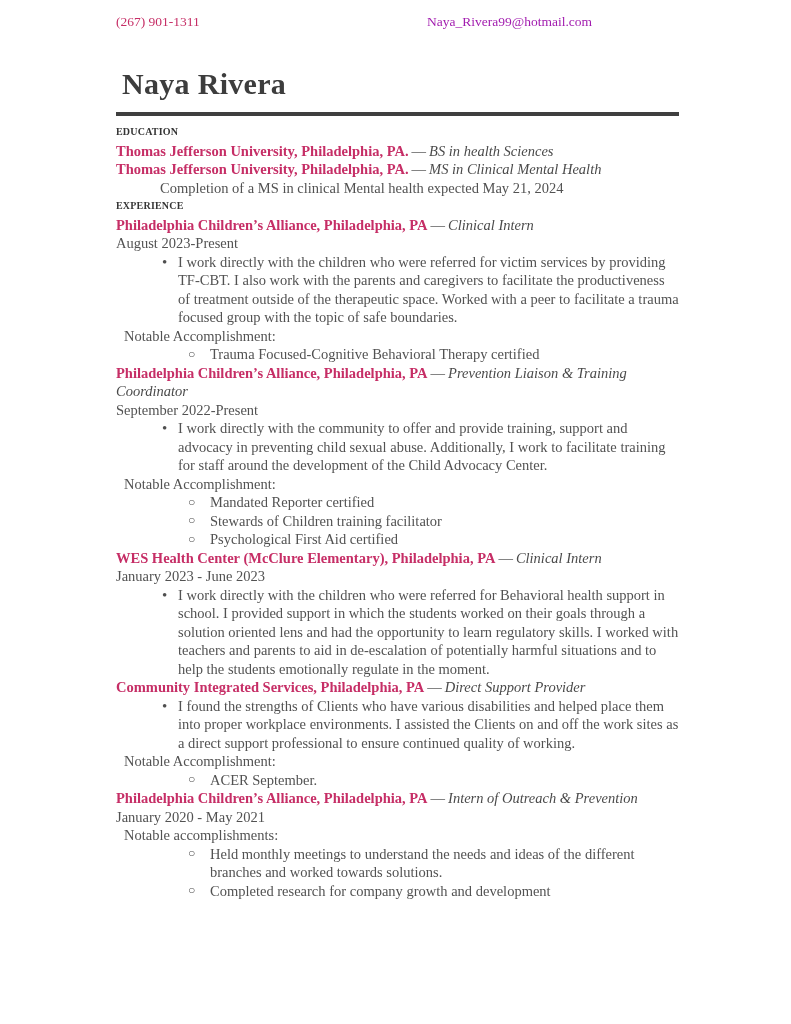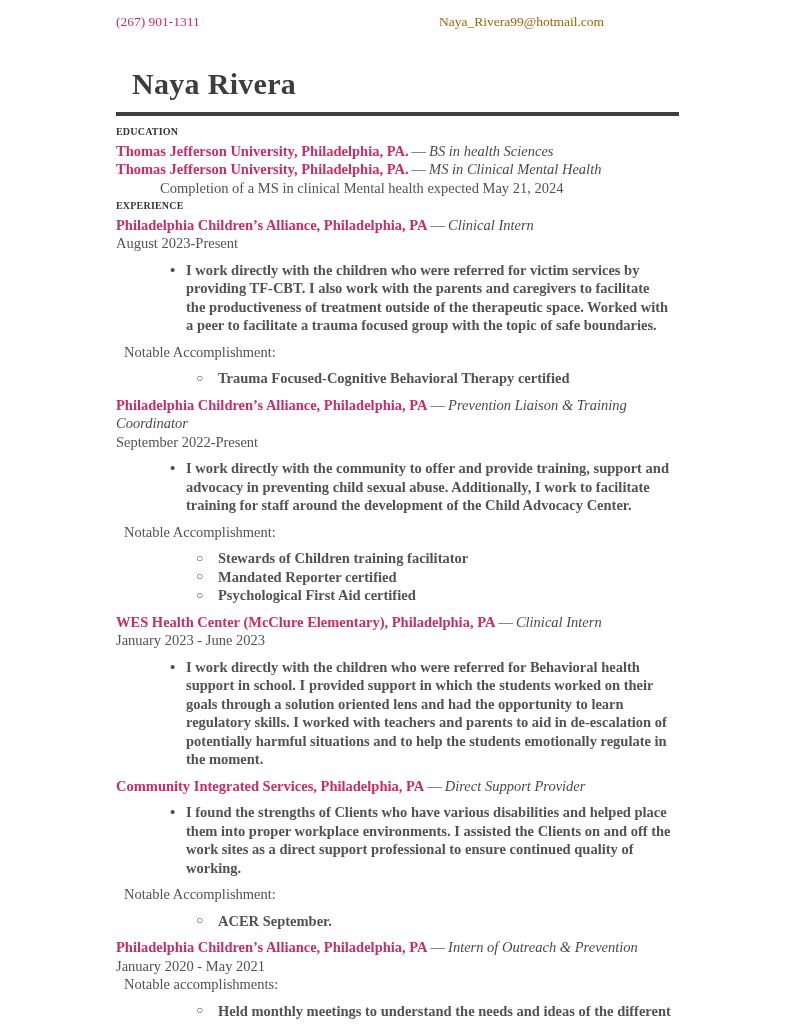--- a/index.html
+++ b/index.html
@@ -8,42 +8,42 @@
     width:791px; height:1024px;
     box-sizing:border-box;
     padding:12px 112px 0 116px;
     background:#ffffff;
     font-family:"Liberation Serif", serif;
     overflow:hidden;
   }
   
   .contact-row { position:relative; font-size:13.5px; line-height:19px; }
   .phone { color:#c62e66; }
-  .email { position:absolute; left:323px; top:0; color:#a16207; }
+  .email { position:absolute; left:311px; top:0; color:#a21caf; }
   h1.name {
-    margin:37px 0 0 16px;
+    margin:37px 0 0 6px;
     font-size:30px; line-height:31px;
     font-weight:bold; color:#3d3d3d;
     letter-spacing:0.3px;
   }
   .rule { height:4px; background:#3f3f3f; margin-top:13px; }
   
   main { margin-top:7px; font-size:14.5px; line-height:18.5px; color:#525252; }
   h2.section {
     margin:0; font-size:10px; line-height:18.5px;
     font-weight:bold; color:#353535; letter-spacing:0.2px;
   }
   p { margin:0; }
   .company { color:#c62e66; font-weight:bold; }
   .role { font-style:italic; color:#4a4a4a; }
   .dash { color:#5a5a5a; margin:0 3px; }
   .dates { color:#525252; }
   .edu-note { padding-left:44px; }
   .notable { color:#525252;margin-left:8px; }
-  ul { margin:8px; padding:0; list-style:none;font-weight:bold; }
+  ul { margin:0; padding:0; list-style:none; }
   ul.l1 > li { position:relative; padding-left:62px; }
   ul.l1 > li::before {
     content:"\2022";
     position:absolute; left:46px; top:0;
     color:#4f4f4f; font-size:15px;
   }
   ul.l2 > li { position:relative; padding-left:94px; }
   ul.l2 > li::before {
     content:"\25CB";
     position:absolute; left:72px; top:-0.5px;
@@ -84,22 +84,22 @@
       <li>Trauma Focused-Cognitive Behavioral Therapy certified</li>
     </ul>
 
     <p><span class="company">Philadelphia Children’s Alliance, Philadelphia, PA</span><span class="dash">—</span><span class="role">Prevention Liaison &amp; Training Coordinator</span></p>
     <p class="dates">September 2022-Present</p>
     <ul class="l1">
       <li>I work directly with the community to offer and provide training, support and advocacy in preventing child sexual abuse. Additionally, I work to facilitate training for staff around the development of the Child Advocacy Center.</li>
     </ul>
     <p class="notable">Notable Accomplishment:</p>
     <ul class="l2">
+      <li>Mandated Reporter certified</li>
       <li>Stewards of Children training facilitator</li>
-      <li>Mandated Reporter certified</li>
       <li>Psychological First Aid certified</li>
     </ul>
 
     <p><span class="company">WES Health Center (McClure Elementary), Philadelphia, PA</span><span class="dash">—</span><span class="role">Clinical Intern</span></p>
     <p class="dates">January 2023 - June 2023</p>
     <ul class="l1">
       <li>I work directly with the children who were referred for Behavioral health support in school. I provided support in which the students worked on their goals through a solution oriented lens and had the opportunity to learn regulatory skills. I worked with teachers and parents to aid in de-escalation of potentially harmful situations and to help the students emotionally regulate in the moment.</li>
     </ul>
 
     <p><span class="company">Community Integrated Services, Philadelphia, PA</span><span class="dash">—</span><span class="role">Direct Support Provider</span></p>

